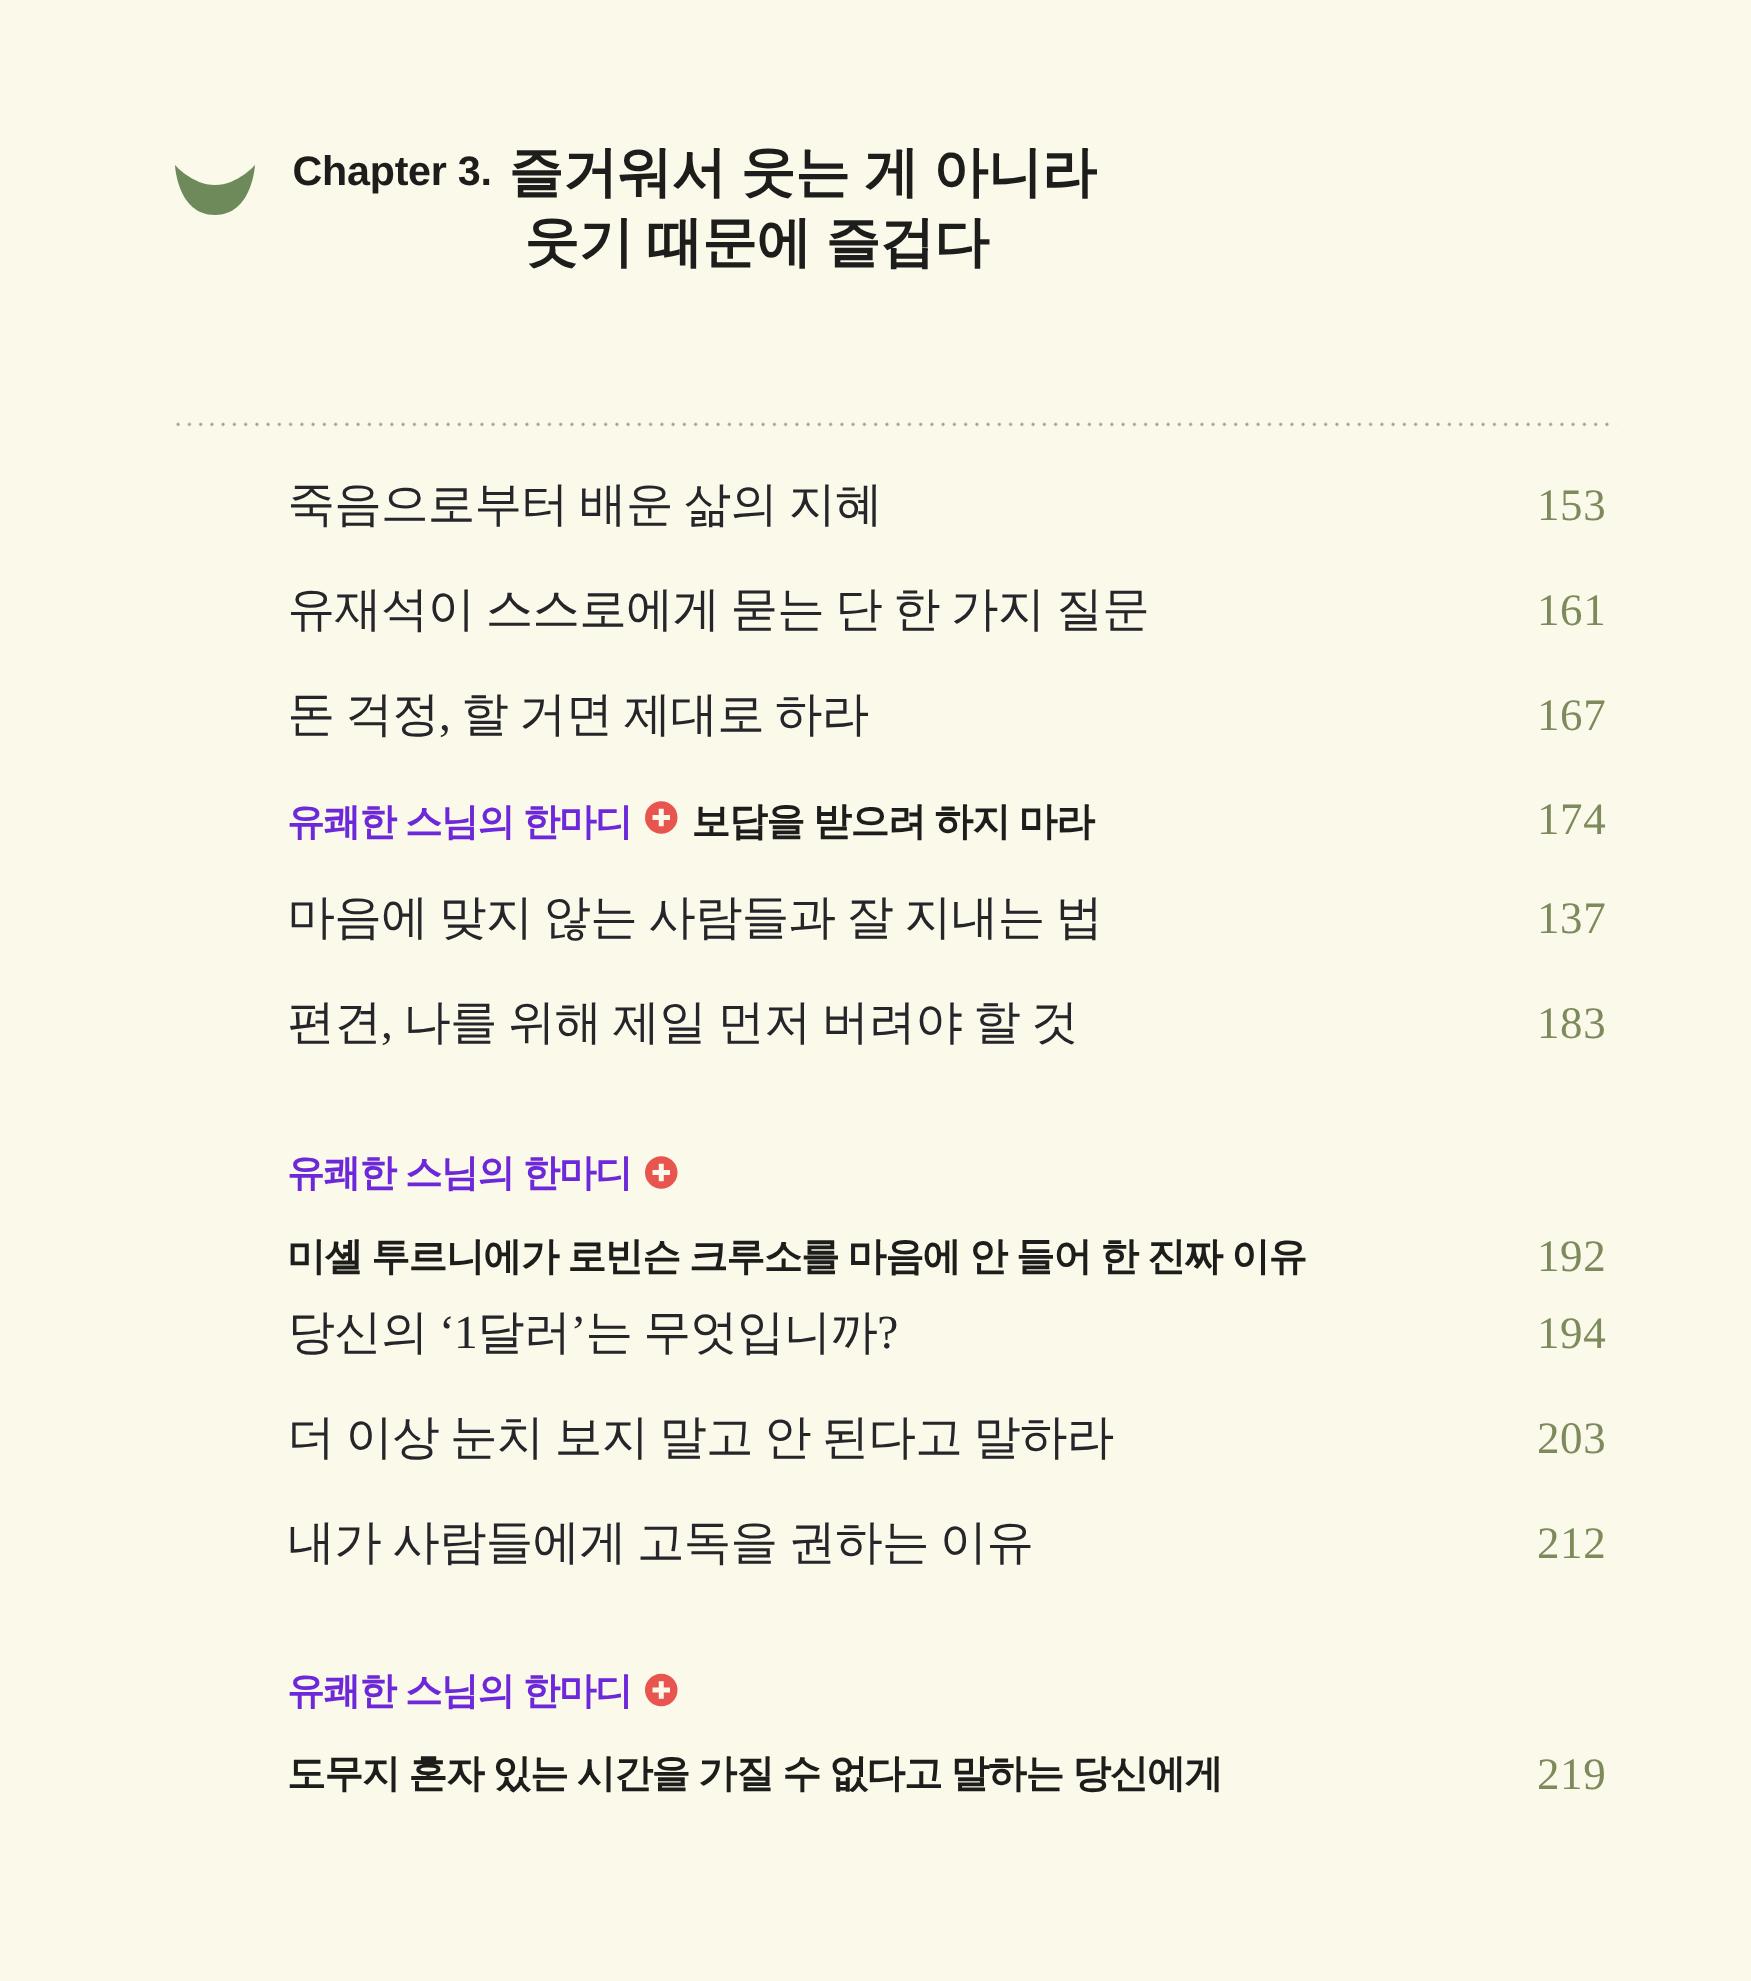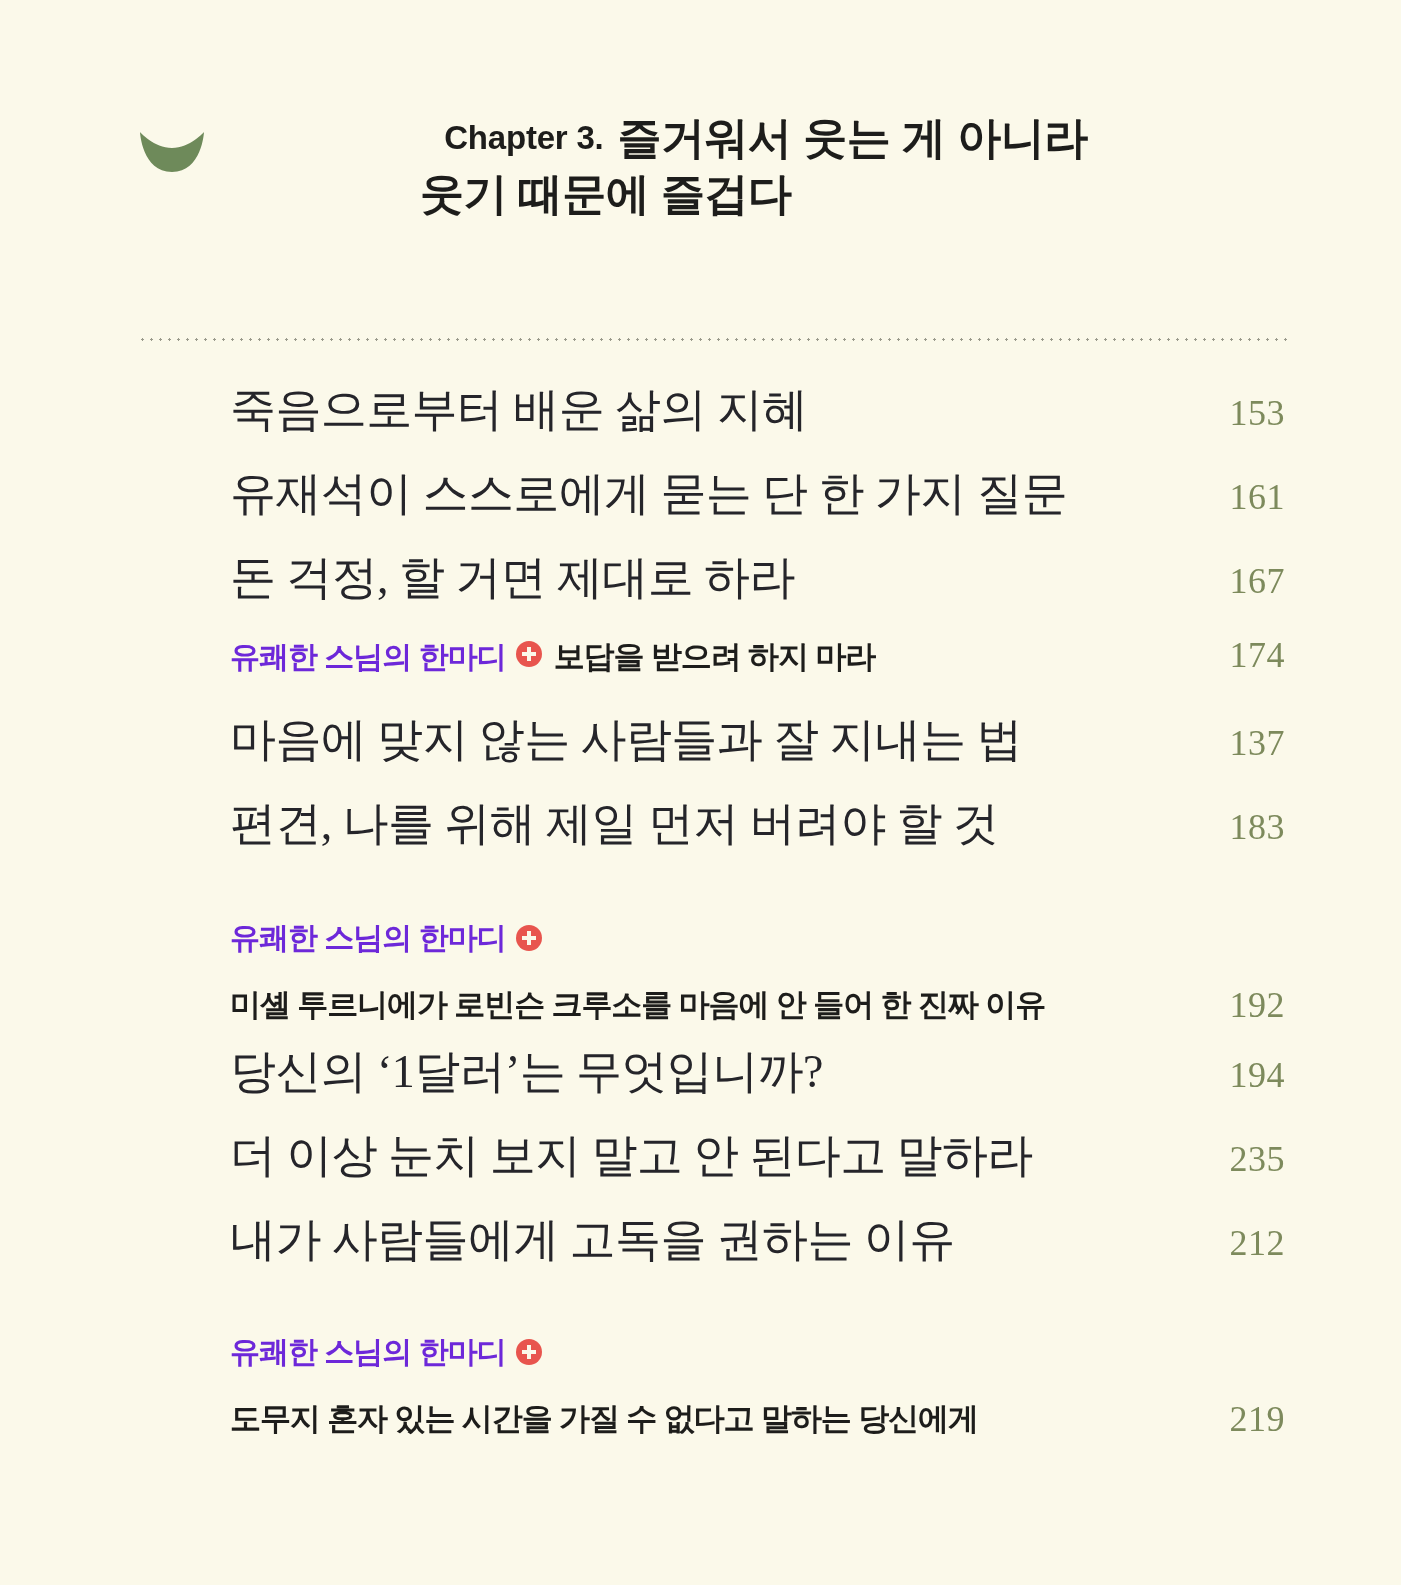--- a/index.html
+++ b/index.html
@@ -43,21 +43,20 @@
   }
 
   .chapter-line-1 {
     font-family: "Liberation Sans", sans-serif;
     font-weight: bold;
     font-size: 44px;
     color: #1d1d1b;
     letter-spacing: -0.5px;
     line-height: 1.25;
     white-space: nowrap;
-    text-align: center;
   }
   .chapter-label {
     font-family: "Liberation Sans", sans-serif;
     font-weight: bold;
     font-size: 33px;
     color: #1d1d1b;
     letter-spacing: -0.2px;
     vertical-align: 4px;
     padding-right: 14px;
   }
@@ -98,21 +97,21 @@
     justify-content: space-between;
     padding: 0 0 0 92px;
     height: 84px;
   }
   .toc-row.sub-row {
     height: 78px;
   }
 
   .toc-text {
     font-family: "Liberation Serif", serif;
-    font-size: 46px;
+    font-size: 38px;
     color: #25252a;
     letter-spacing: -0.6px;
     line-height: 1.2;
     white-space: nowrap;
   }
 
   .toc-page {
     font-family: "Liberation Serif", serif;
     font-size: 36px;
     color: #7d8a5c;
@@ -258,21 +257,21 @@
       <span class="toc-page">192</span>
     </div>
 
     <div class="toc-row">
       <span class="toc-text">당신의 ‘1달러’는 무엇입니까?</span>
       <span class="toc-page">194</span>
     </div>
 
     <div class="toc-row">
       <span class="toc-text">더 이상 눈치 보지 말고 안 된다고 말하라</span>
-      <span class="toc-page">235</span>
+      <span class="toc-page">203</span>
     </div>
 
     <div class="toc-row">
       <span class="toc-text">내가 사람들에게 고독을 권하는 이유</span>
       <span class="toc-page">212</span>
     </div>
 
     <div style="height:28px"></div>
 
     <div class="tag-only-row">

